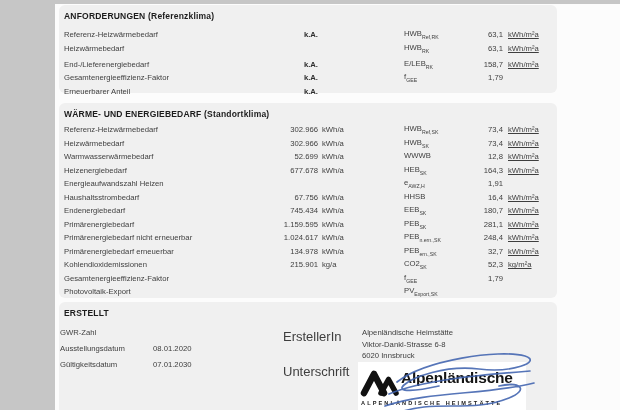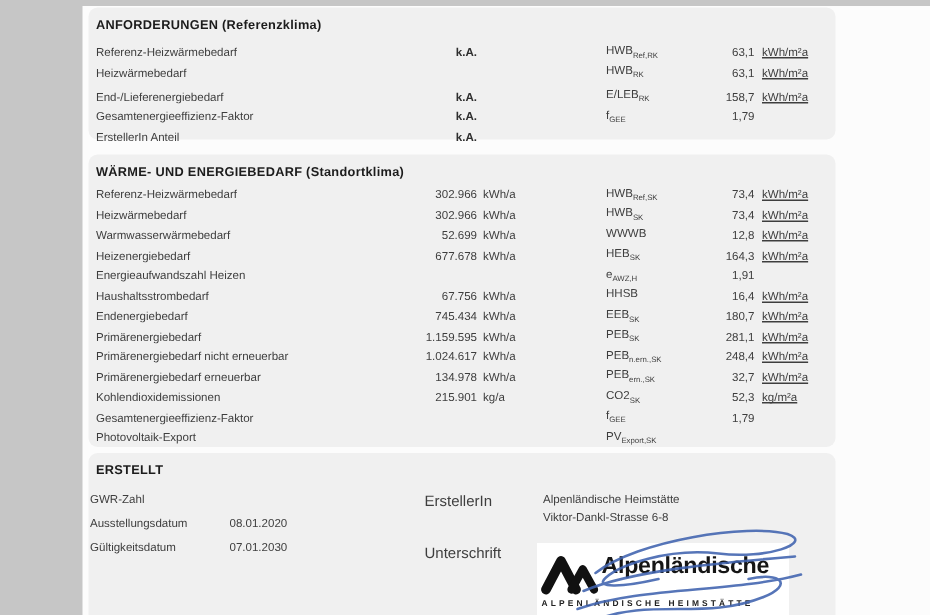--- a/index.html
+++ b/index.html
@@ -36,21 +36,21 @@
   #card1 .midv{font-weight:bold;color:#2e2e2e;}
   .midu{width:40px;margin-left:4px;}
   .symc{margin-left:42px;width:62px;}
   sub{font-size:5.2px;line-height:1;}
   .valc{width:37px;text-align:right;}
   .unitc{width:46px;margin-left:5px;text-decoration:underline;}
   
   .fields{position:absolute;left:1px;top:22px;}
   .f-row{display:flex;align-items:center;height:16px;font-size:7.7px;color:var(--text,#3e3e3e);}
   .f-lbl{width:93px;}
-  .sig-label{position:absolute;font-size:10px;color:var(--text,#3e3e3e);}
+  .sig-label{position:absolute;font-size:13px;color:var(--text,#3e3e3e);}
   #ersteller-label{left:224px;top:27px;}
   #unterschrift-label{left:224px;top:62px;}
   .address{position:absolute;left:303px;top:25px;font-size:7.7px;line-height:11.5px;color:var(--text,#3e3e3e);}
   .logo-box{position:absolute;left:299px;top:60px;width:168px;height:64px;background:#ffffff;}
   .mountain{position:absolute;left:2px;top:3px;color:var(--logo_black,#111);}
   .logo-name{
     position:absolute;left:43px;top:7px;font-size:15.5px;font-weight:bold;
     color:#151515;letter-spacing:-.2px;white-space:nowrap;
   }
   .logo-sub{
@@ -97,21 +97,21 @@
         </div>
         <div class="row">
           <span class="lbl">Gesamtenergieeffizienz-Faktor</span>
           <span class="midv">k.A.</span>
           <span class="midu"></span>
           <span class="symc"><span>f</span><sub>GEE</sub></span>
           <span class="valc">1,79</span>
           <span class="unitc"></span>
         </div>
         <div class="row">
-          <span class="lbl">ErstellerIn Anteil</span>
+          <span class="lbl">Erneuerbarer Anteil</span>
           <span class="midv">k.A.</span>
           <span class="midu"></span>
           <span class="symc"><span></span><sub></sub></span>
           <span class="valc"></span>
           <span class="unitc"></span>
         </div>
       </div>
   </div>
 
   <div class="card" id="card2">
@@ -244,20 +244,21 @@
         </div>
       </div>
 
     <div class="sig-label" id="ersteller-label">ErstellerIn</div>
     <div class="sig-label" id="unterschrift-label">Unterschrift</div>
 
     <div class="address">
 
     <div class="addr-line">Alpenländische Heimstätte</div>
         <div class="addr-line">Viktor-Dankl-Strasse 6-8</div>
+        <div class="addr-line">6020 Innsbruck</div>
       </div>
 
     <div class="logo-box">
       <svg class="mountain" width="40" height="32" viewBox="0 0 40 32">
         <path d="M4 28 L14 9 L24 28" fill="none" stroke="currentColor" stroke-width="6.5" stroke-linejoin="round" stroke-linecap="round"></path>
         <path d="M21 28 L28.5 14.5 L36 28" fill="none" stroke="currentColor" stroke-width="5.5" stroke-linejoin="round" stroke-linecap="round"></path>
       </svg>
       <div class="logo-name">Alpenländische</div>
       <div class="logo-sub">ALPENLÄNDISCHE HEIMSTÄTTE</div>
 

